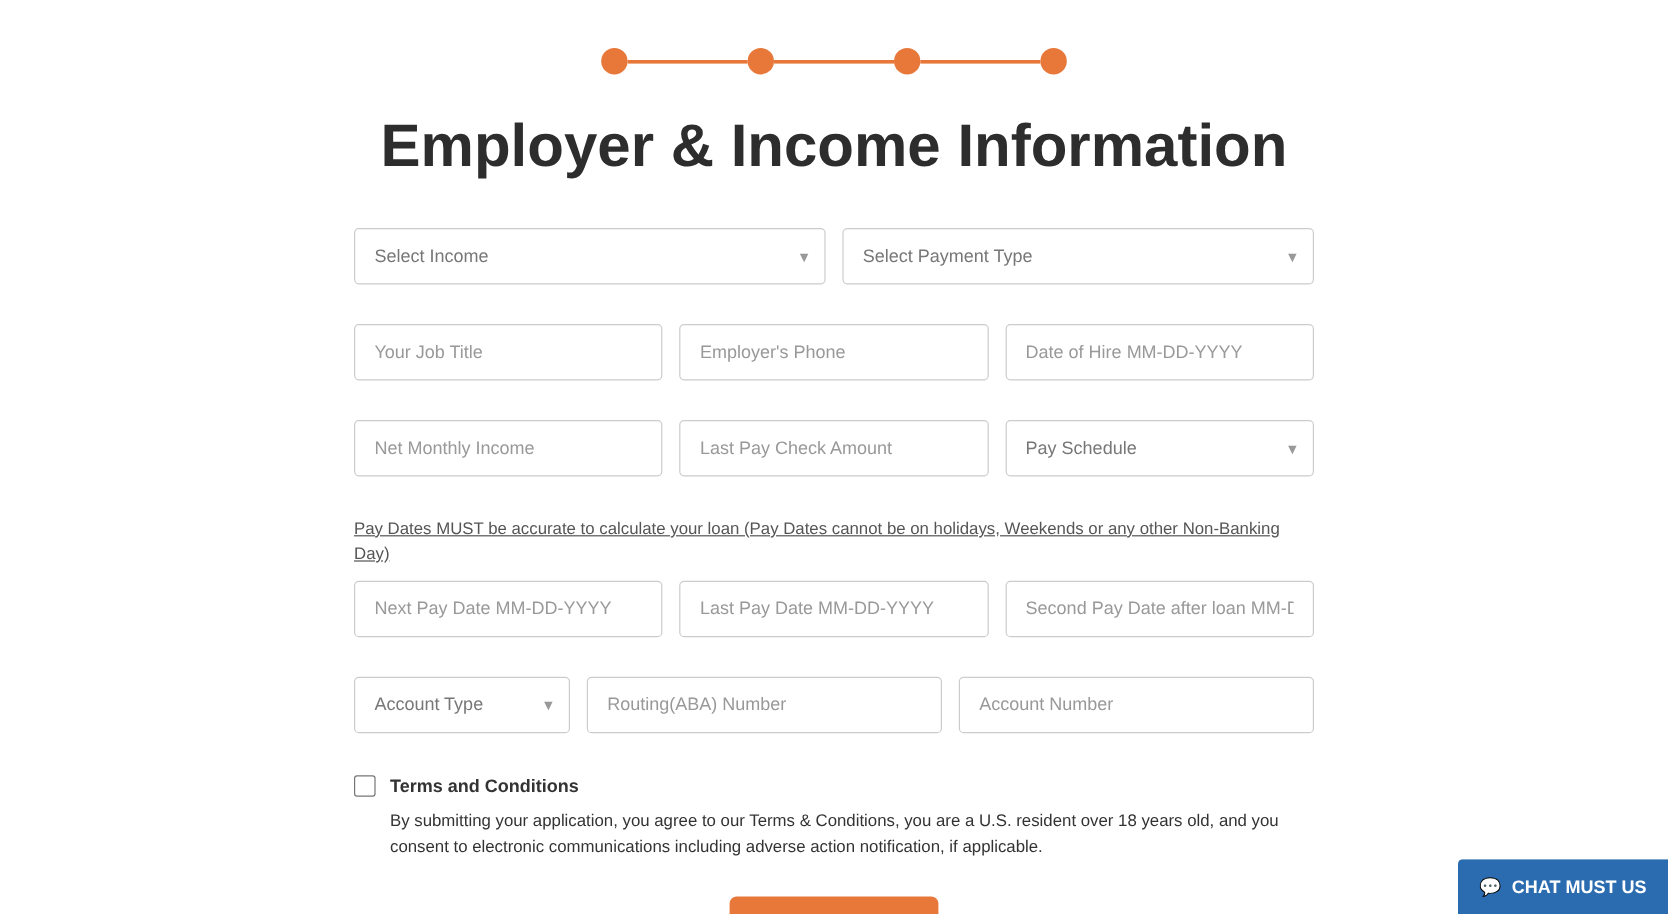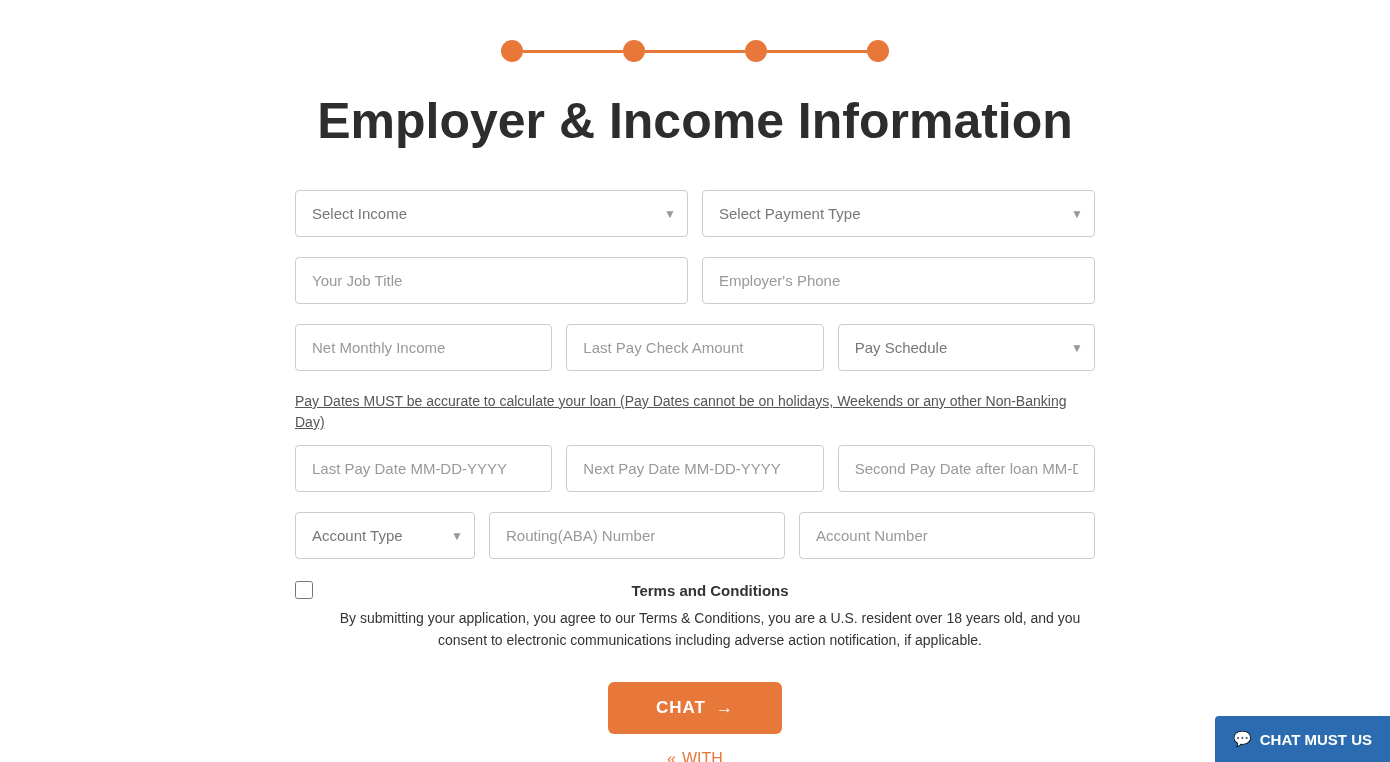--- a/index.html
+++ b/index.html
@@ -53,21 +53,21 @@
 
     
     .form-container {
       max-width: 800px;
       margin: 0 auto;
     }
 
     .form-row {
       display: flex;
       gap: 14px;
-      margin-bottom: 20px;
+      margin-bottom: 33px;
     }
 
     .form-field {
       flex: 1;
       position: relative;
     }
 
     .form-field input,
     .form-field .select-wrapper select {
       width: 100%;
@@ -127,21 +127,20 @@
       height: 18px;
       margin-top: 2px;
       flex-shrink: 0;
       cursor: pointer;
       border: 1.5px solid #ccc;
     }
 
     .terms-label {
       font-size: 14px;
       line-height: 1.6;
-      text-align: center;
     }
 
     .terms-title {
       font-weight: 700;
       font-size: 15px;
       display: block;
       margin-bottom: 4px;
     }
 
     
@@ -243,20 +242,23 @@
       </div>
     </div>
 
     <div class="form-row">
       <div class="form-field">
         <input type="text" placeholder="Your Job Title" style="">
       </div>
       <div class="form-field">
         <input type="text" placeholder="Employer's Phone" style="">
       </div>
+      <div class="form-field">
+        <input type="text" placeholder="Date of Hire MM-DD-YYYY" style="">
+      </div>
     </div>
 
     <div class="form-row">
       <div class="form-field">
         <input type="text" placeholder="Net Monthly Income" style="">
       </div>
       <div class="form-field">
         <input type="text" placeholder="Last Pay Check Amount" style="">
       </div>
       <div class="form-field">
@@ -270,24 +272,24 @@
           </select>
           <span class="chevron">▼</span>
         </div>
       </div>
     </div>
 
     <p class="notice-text">Pay Dates MUST be accurate to calculate your loan (Pay Dates cannot be on holidays, Weekends or any other Non-Banking Day)</p>
 
     <div class="form-row">
       <div class="form-field">
+        <input type="text" placeholder="Next Pay Date MM-DD-YYYY" style="">
+      </div>
+      <div class="form-field">
         <input type="text" placeholder="Last Pay Date MM-DD-YYYY" style="">
-      </div>
-      <div class="form-field">
-        <input type="text" placeholder="Next Pay Date MM-DD-YYYY" style="">
       </div>
       <div class="form-field">
         <input type="text" placeholder="Second Pay Date after loan MM-DD-Y" style="">
       </div>
     </div>
 
     <div class="form-row" style="margin-top:8px;">
       <div class="form-field" style="flex:0 0 180px; max-width:180px;">
         <div class="select-wrapper">
           <select>

